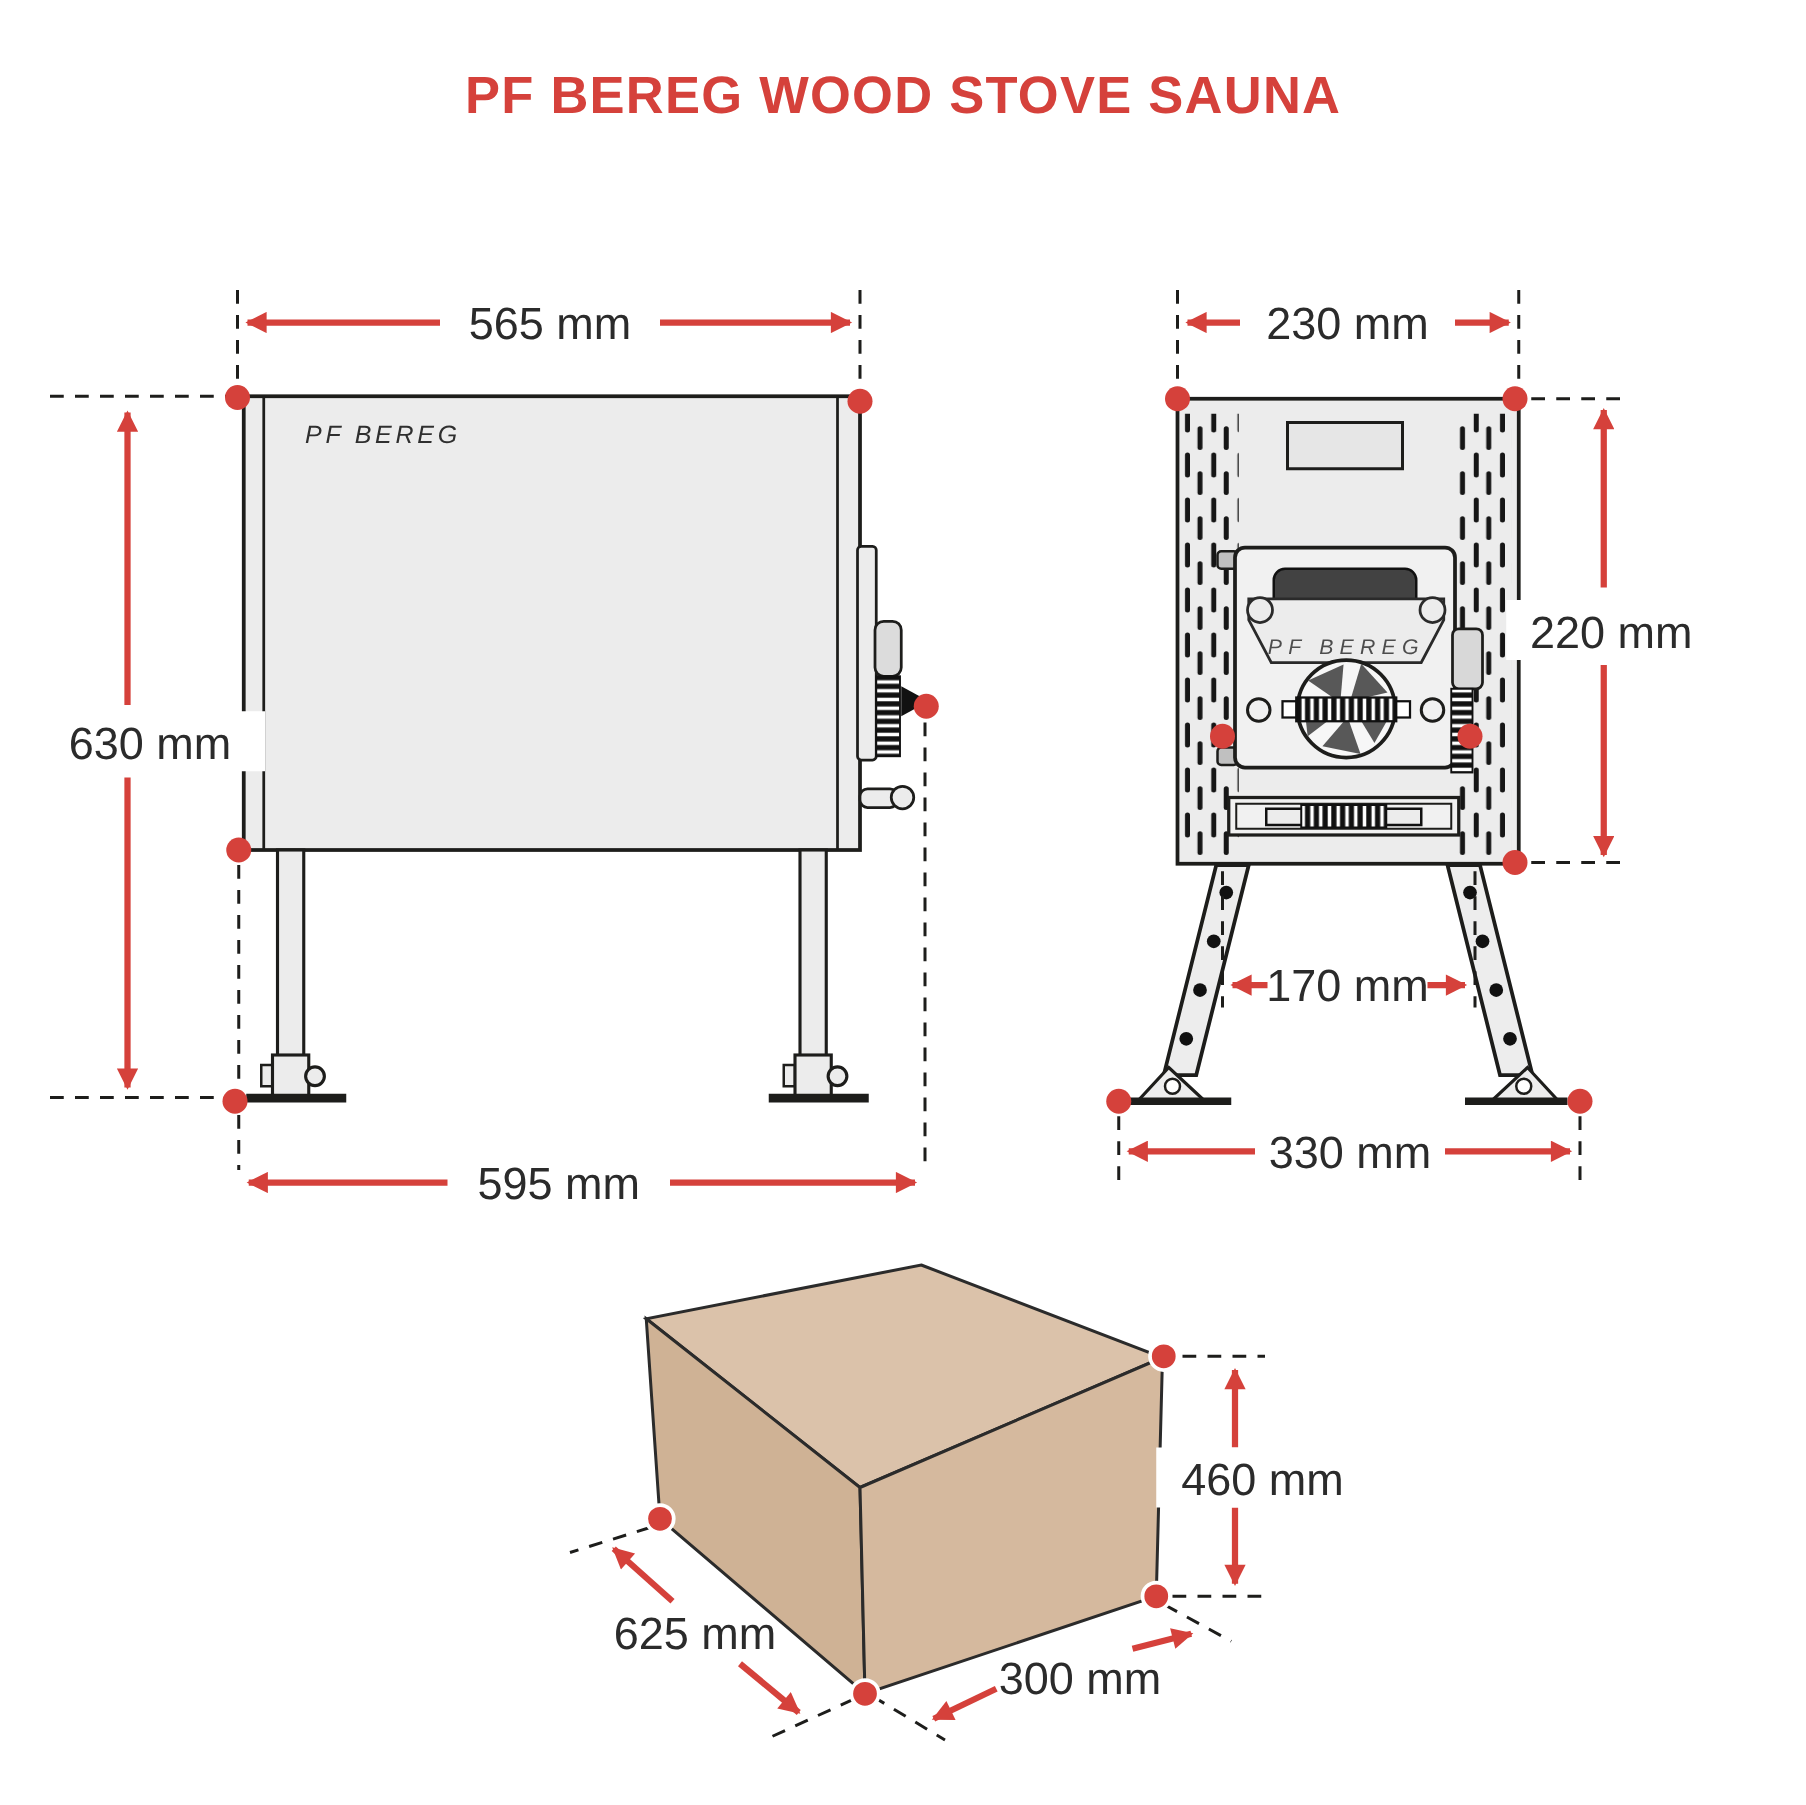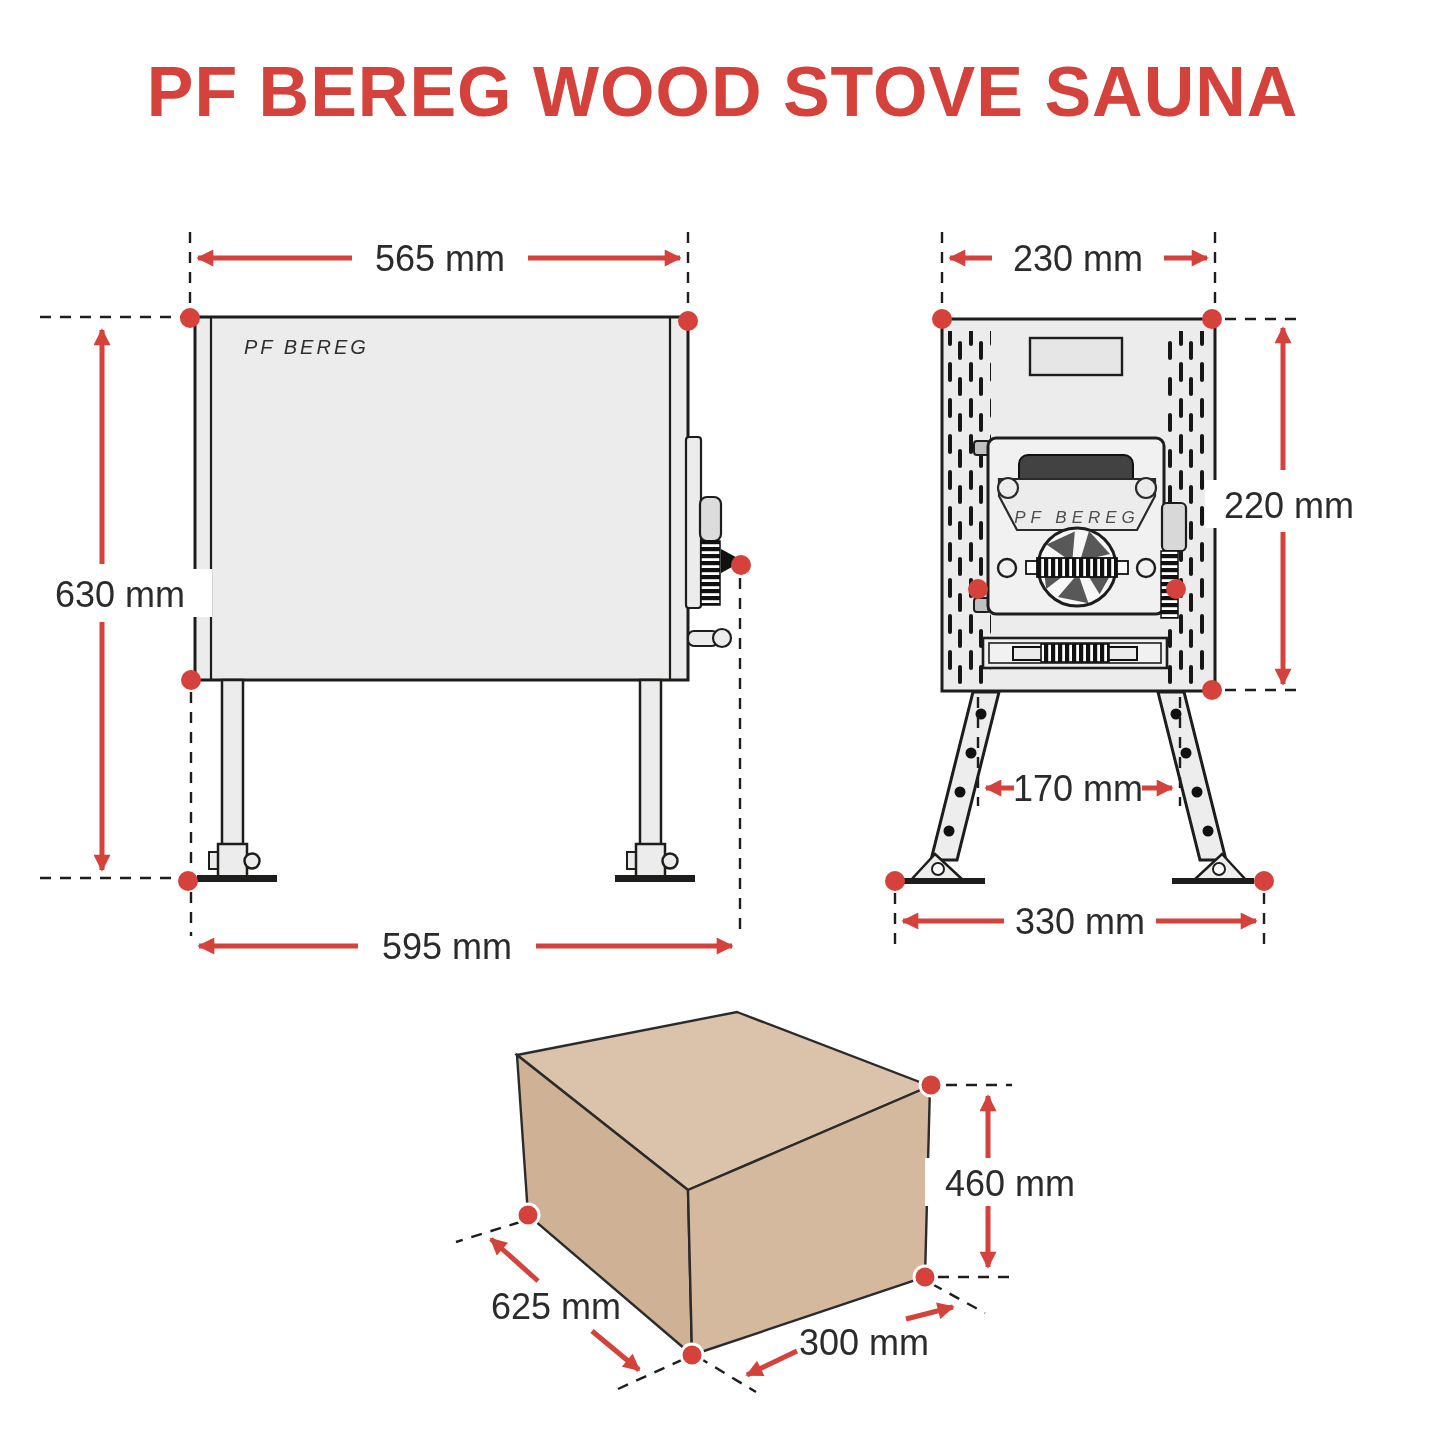--- a/index.html
+++ b/index.html
@@ -1,21 +1,21 @@
 <!DOCTYPE html>
 <html><head>
 <meta charset="utf-8">
 <style>
   html,body{margin:0;padding:0;background:#fff;}
   body{width:1445px;height:1444px;position:relative;font-family:"Liberation Sans",sans-serif;}
   .canvas{position:absolute;inset:0;width:1445px;height:1444px;background:#fff;overflow:hidden;}
   h1.title{
     position:absolute;top:52px;left:0;right:0;margin:0;
     text-align:center;font-family:"Liberation Sans",sans-serif;
-    font-weight:bold;font-size:70px;letter-spacing:1px;color:#d5413b;
+    font-weight:bold;font-size:42px;letter-spacing:1px;color:#d5413b;
   }
   svg{position:absolute;top:0;left:0;}
   .dash{stroke:#1d1d1b;stroke-width:2.4;stroke-dasharray:11 9;fill:none;}
   .dim{stroke:#d5413b;stroke-width:5;fill:none;}
   .dim-label{font-family:"Liberation Sans",sans-serif;font-size:36px;fill:#2b2b2b;text-anchor:middle;}
   .lblbg{fill:#ffffff;}
   .outl{stroke:#1d1d1b;fill:#ececec;}
   .dot{fill:#d5413b;stroke:none;}
   .boxdot{fill:#d5413b;stroke:#ffffff;stroke-width:3;}
   .brand{font-family:"Liberation Sans",sans-serif;font-style:italic;font-size:20px;letter-spacing:3px;fill:#2f2f2f;}

